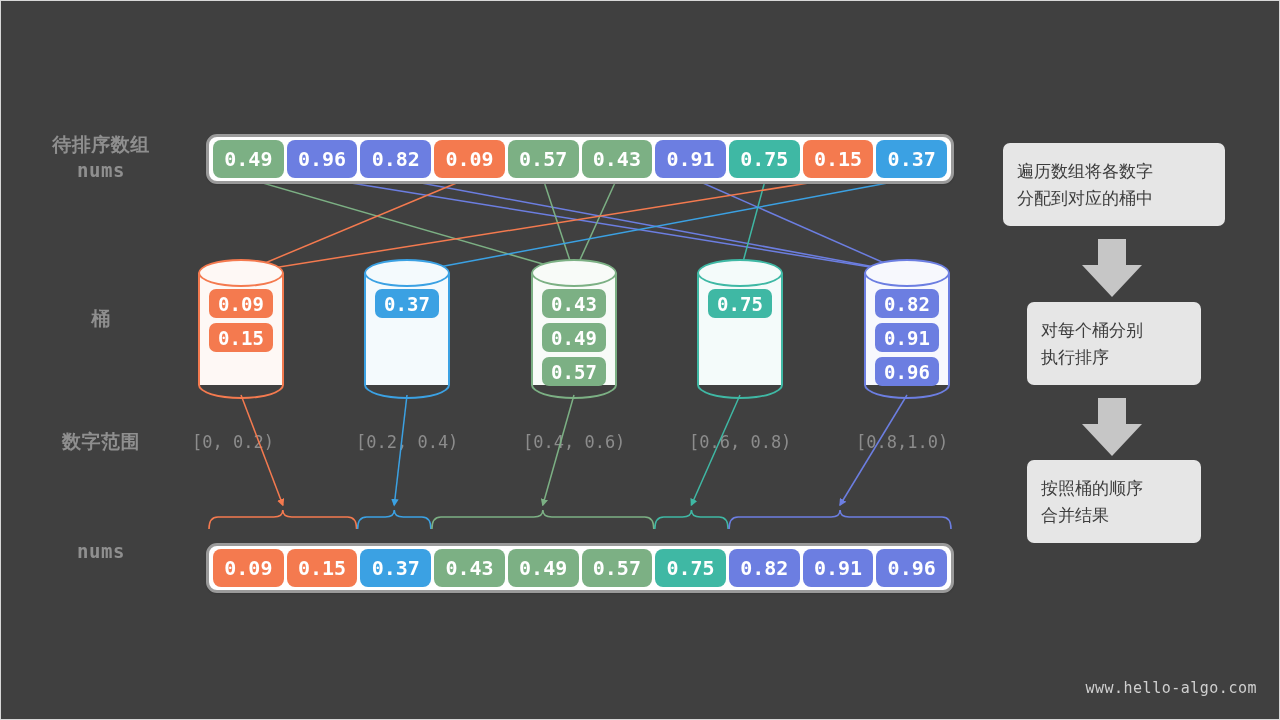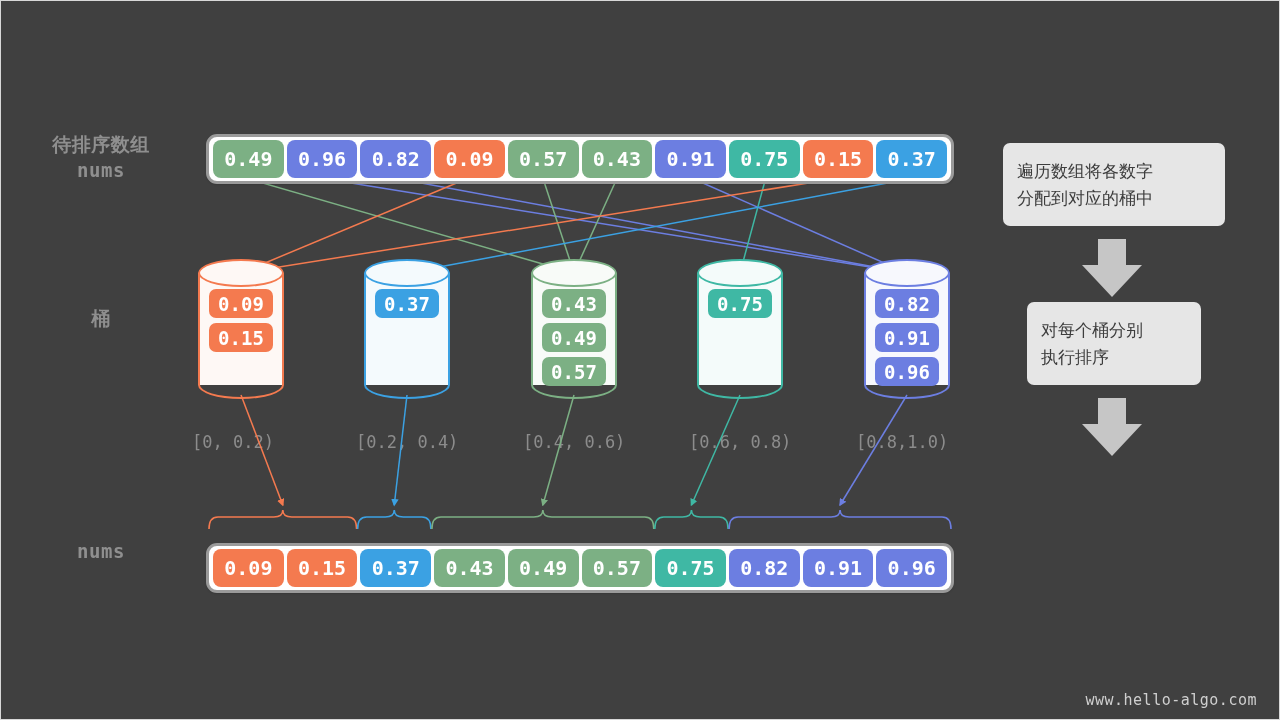--- a/index.html
+++ b/index.html
@@ -117,21 +117,21 @@
     text-align:center;
     display:flex;flex-direction:column;
     align-items:flex-start;justify-content:center;
     padding:10px 14px;
     box-sizing:border-box;
   }
   .flowbox span{display:block;white-space:nowrap;}
 
   
   .watermark{
-    position:absolute;right:22px;bottom:10px;
+    position:absolute;right:22px;bottom:22px;
     color:#cfcfcf;font-size:15px;
     font-family:"DejaVu Sans Mono","Liberation Mono",monospace;
     letter-spacing:0.5px;
   }
 </style>
 </head>
 <body>
 
 <div id="frame">
 
@@ -155,20 +155,23 @@
 
   <div class="rowlabel" style="left:20px;top:131px;width:160px;">
     <span class="cn">待排序数组</span>
     <span class="en">nums</span>
   </div>
 
   <div class="rowlabel" style="left:20px;top:305px;width:160px;">
     <span class="cn">桶</span>
   </div>
 
+  <div class="rowlabel" style="left:20px;top:428px;width:160px;">
+    <span class="cn">数字范围</span>
+  </div>
 
   <div class="rowlabel" style="left:20px;top:538px;width:160px;">
     <span class="en">nums</span>
   </div>
 
   <div class="arraybox" id="input-array" style="left:205px;top:133px;width:748px;height:50px;">
       <div class="cell" style="background: rgb(124, 176, 132);">0.49</div>
       <div class="cell" style="background: rgb(108, 126, 225);">0.96</div>
       <div class="cell" style="background: rgb(108, 126, 225);">0.82</div>
       <div class="cell" style="background: rgb(244, 122, 79);">0.09</div>
@@ -252,20 +255,24 @@
   <div class="flowbox" style="left:1002px;top:142px;width:222px;height:83px;">
     <span>遍历数组将各数字</span>
     <span>分配到对应的桶中</span>
   </div>
 
   <div class="flowbox" style="left:1026px;top:301px;width:174px;height:83px;">
     <span>对每个桶分别</span>
     <span>执行排序</span>
   </div>
 
+  <div class="flowbox" style="left:1026px;top:459px;width:174px;height:83px;">
+    <span>按照桶的顺序</span>
+    <span>合并结果</span>
+  </div>
 
   <svg class="layer" width="1280" height="720">
     <g fill="#c6c6c6">
       <path d="M1097,238 h28 v26 h16 l-30,32 l-30,-32 h16 z"></path>
     </g>
     <g fill="#c6c6c6">
       <path d="M1097,397 h28 v26 h16 l-30,32 l-30,-32 h16 z"></path>
     </g>
   </svg>
 

